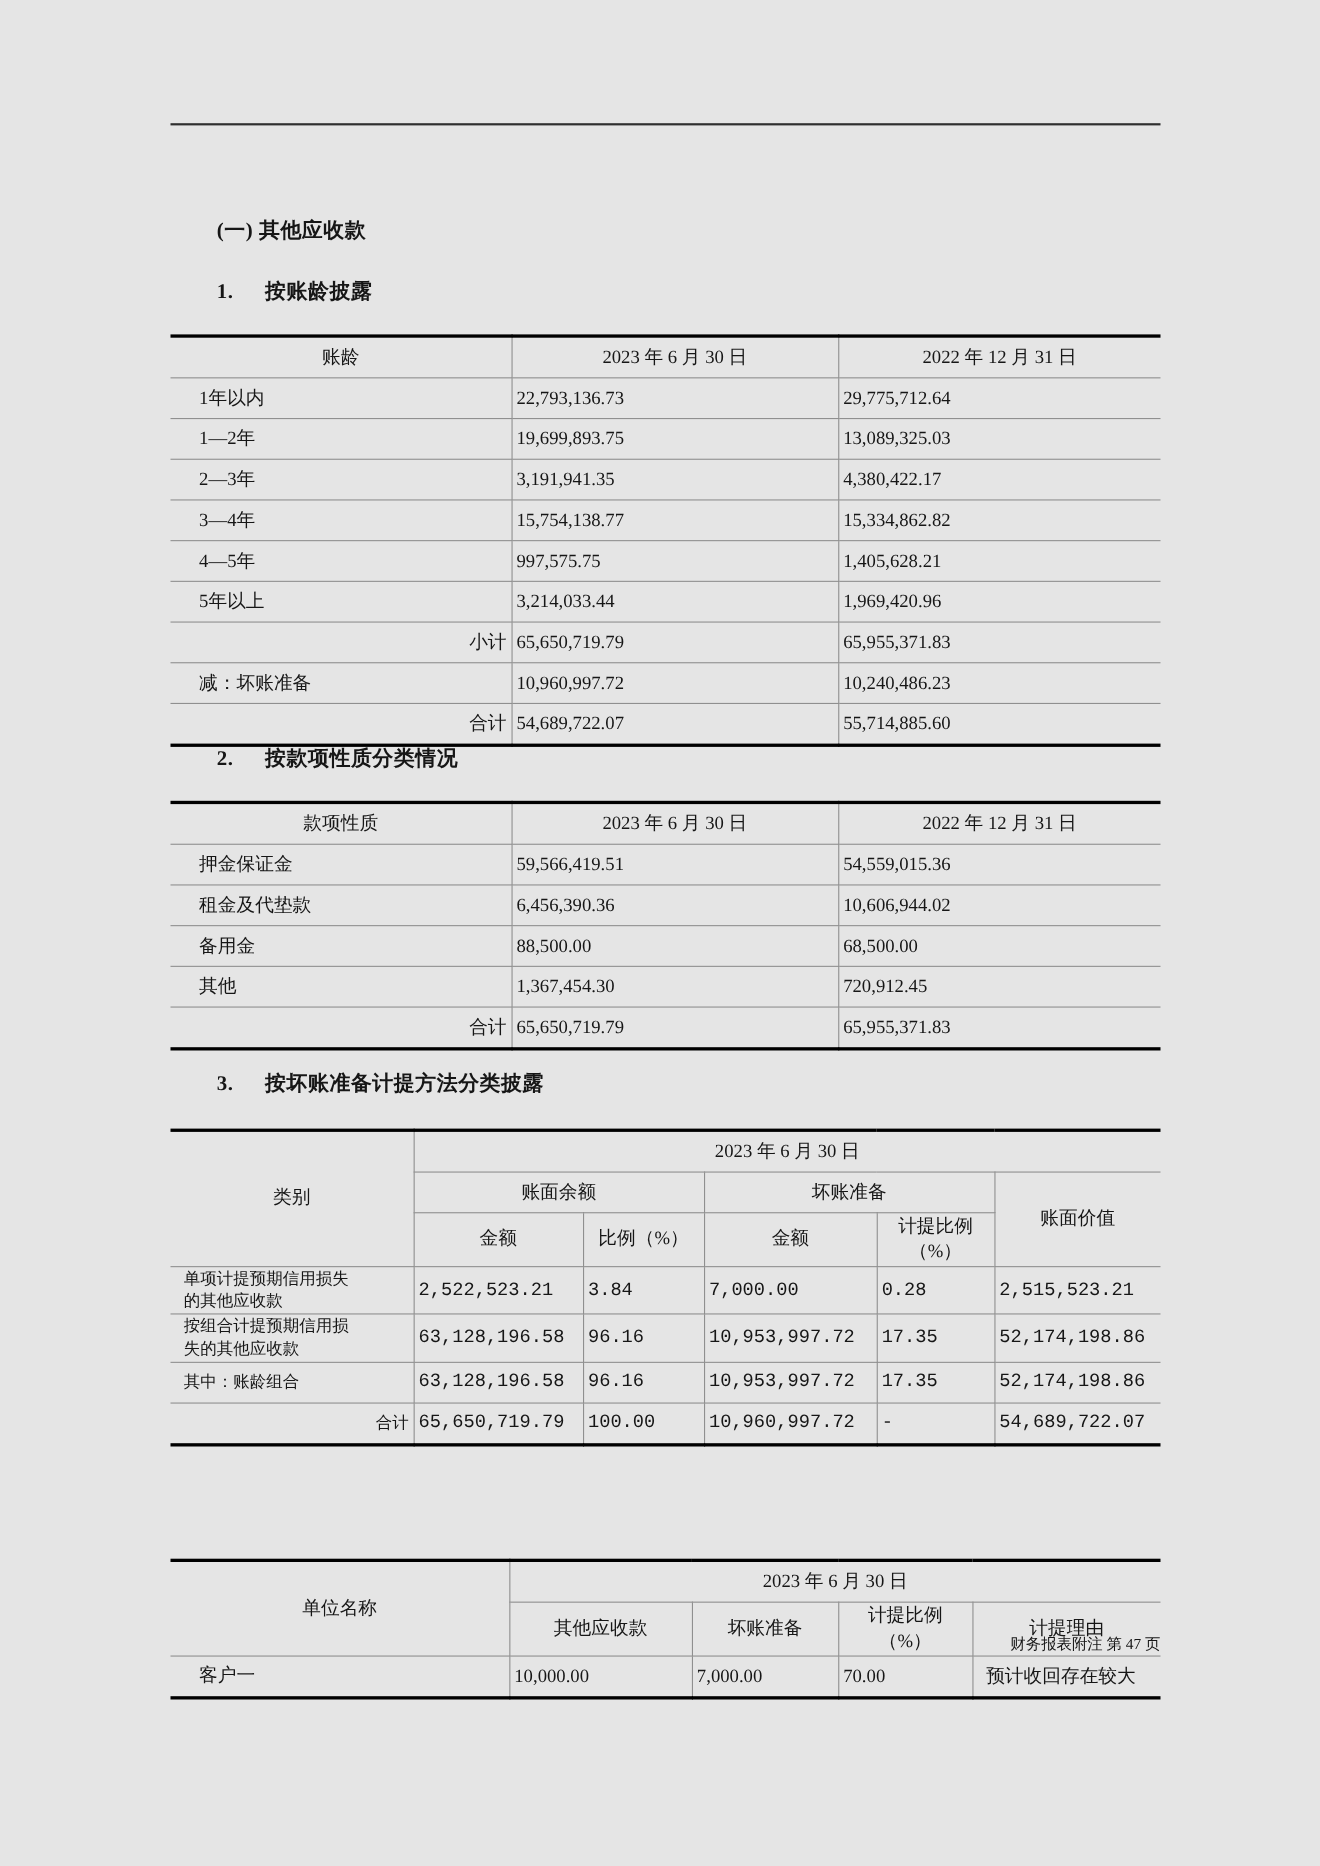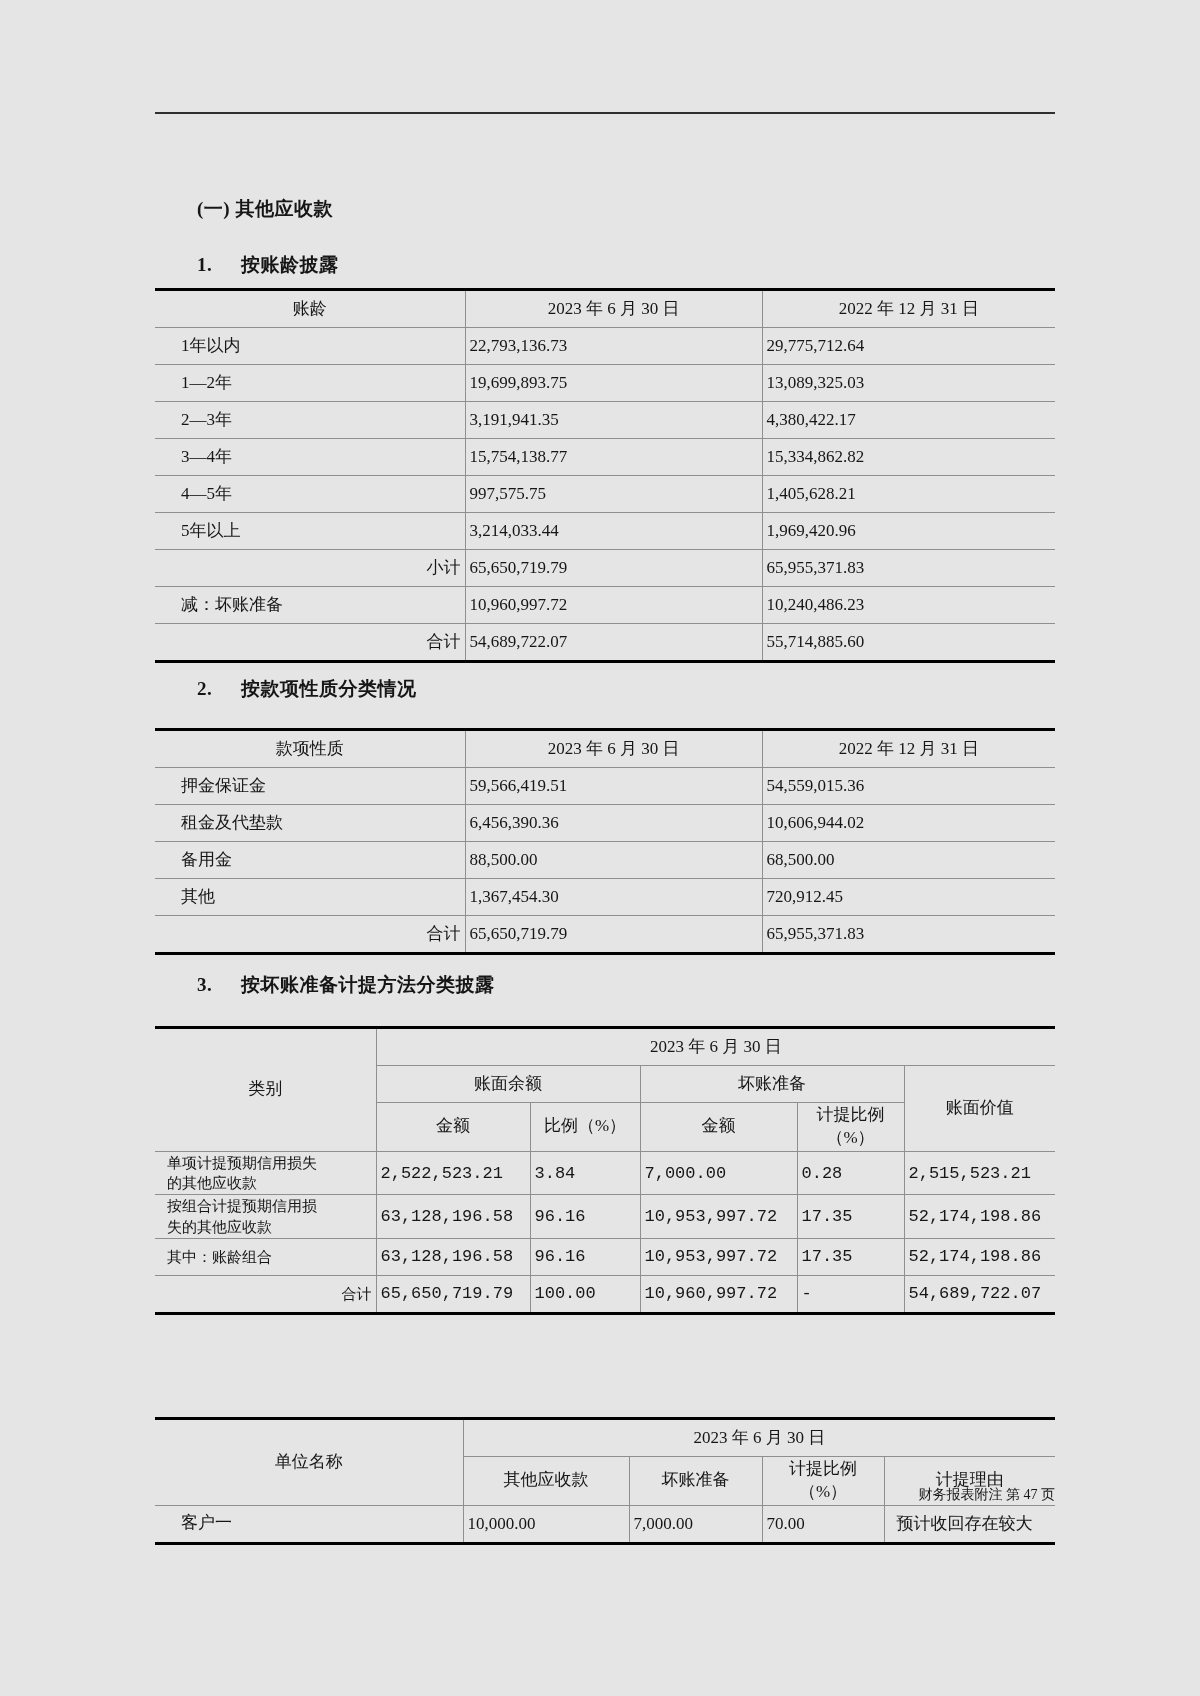--- a/index.html
+++ b/index.html
@@ -39,21 +39,21 @@
   .tbl th { text-align:center; white-space:pre-line; line-height:1.35; }
   .tbl th:first-child, .tbl td:first-child { border-left:none; }
   .tbl th:last-child,  .tbl td:last-child  { border-right:none; }
   .tbl thead tr:first-child th { border-top:none; }
   .tbl tbody tr:last-child td { border-bottom:none; }
 
   .tbl td:first-child { text-align:left; padding-left:26px; white-space:pre-line; line-height:1.35; }
   .tbl td.num { padding-right:12px; }
   .tbl tr.row-subtotal td:first-child { text-align:right; padding-left:4px; }
 
-  .tbl-aging { top:288px; }
+  .tbl-aging { top:304px; }
   .tbl-nature { top:728px; }
   .tbl-method { top:1026px; }
   .tbl-method td:first-child { font-size:15px; padding-left:12px; }
   .tbl-method td.num { padding-right:10px;font-family:Liberation Mono, monospace; }
   .tbl-individual { top:1417px; }
   .tbl-individual td:last-child { text-align:left; padding-left:12px; padding-right:4px;margin-top:44px; }
 
   .footer { top:1486px; text-align:right; font-size:14px; }
 </style>
 </head>

